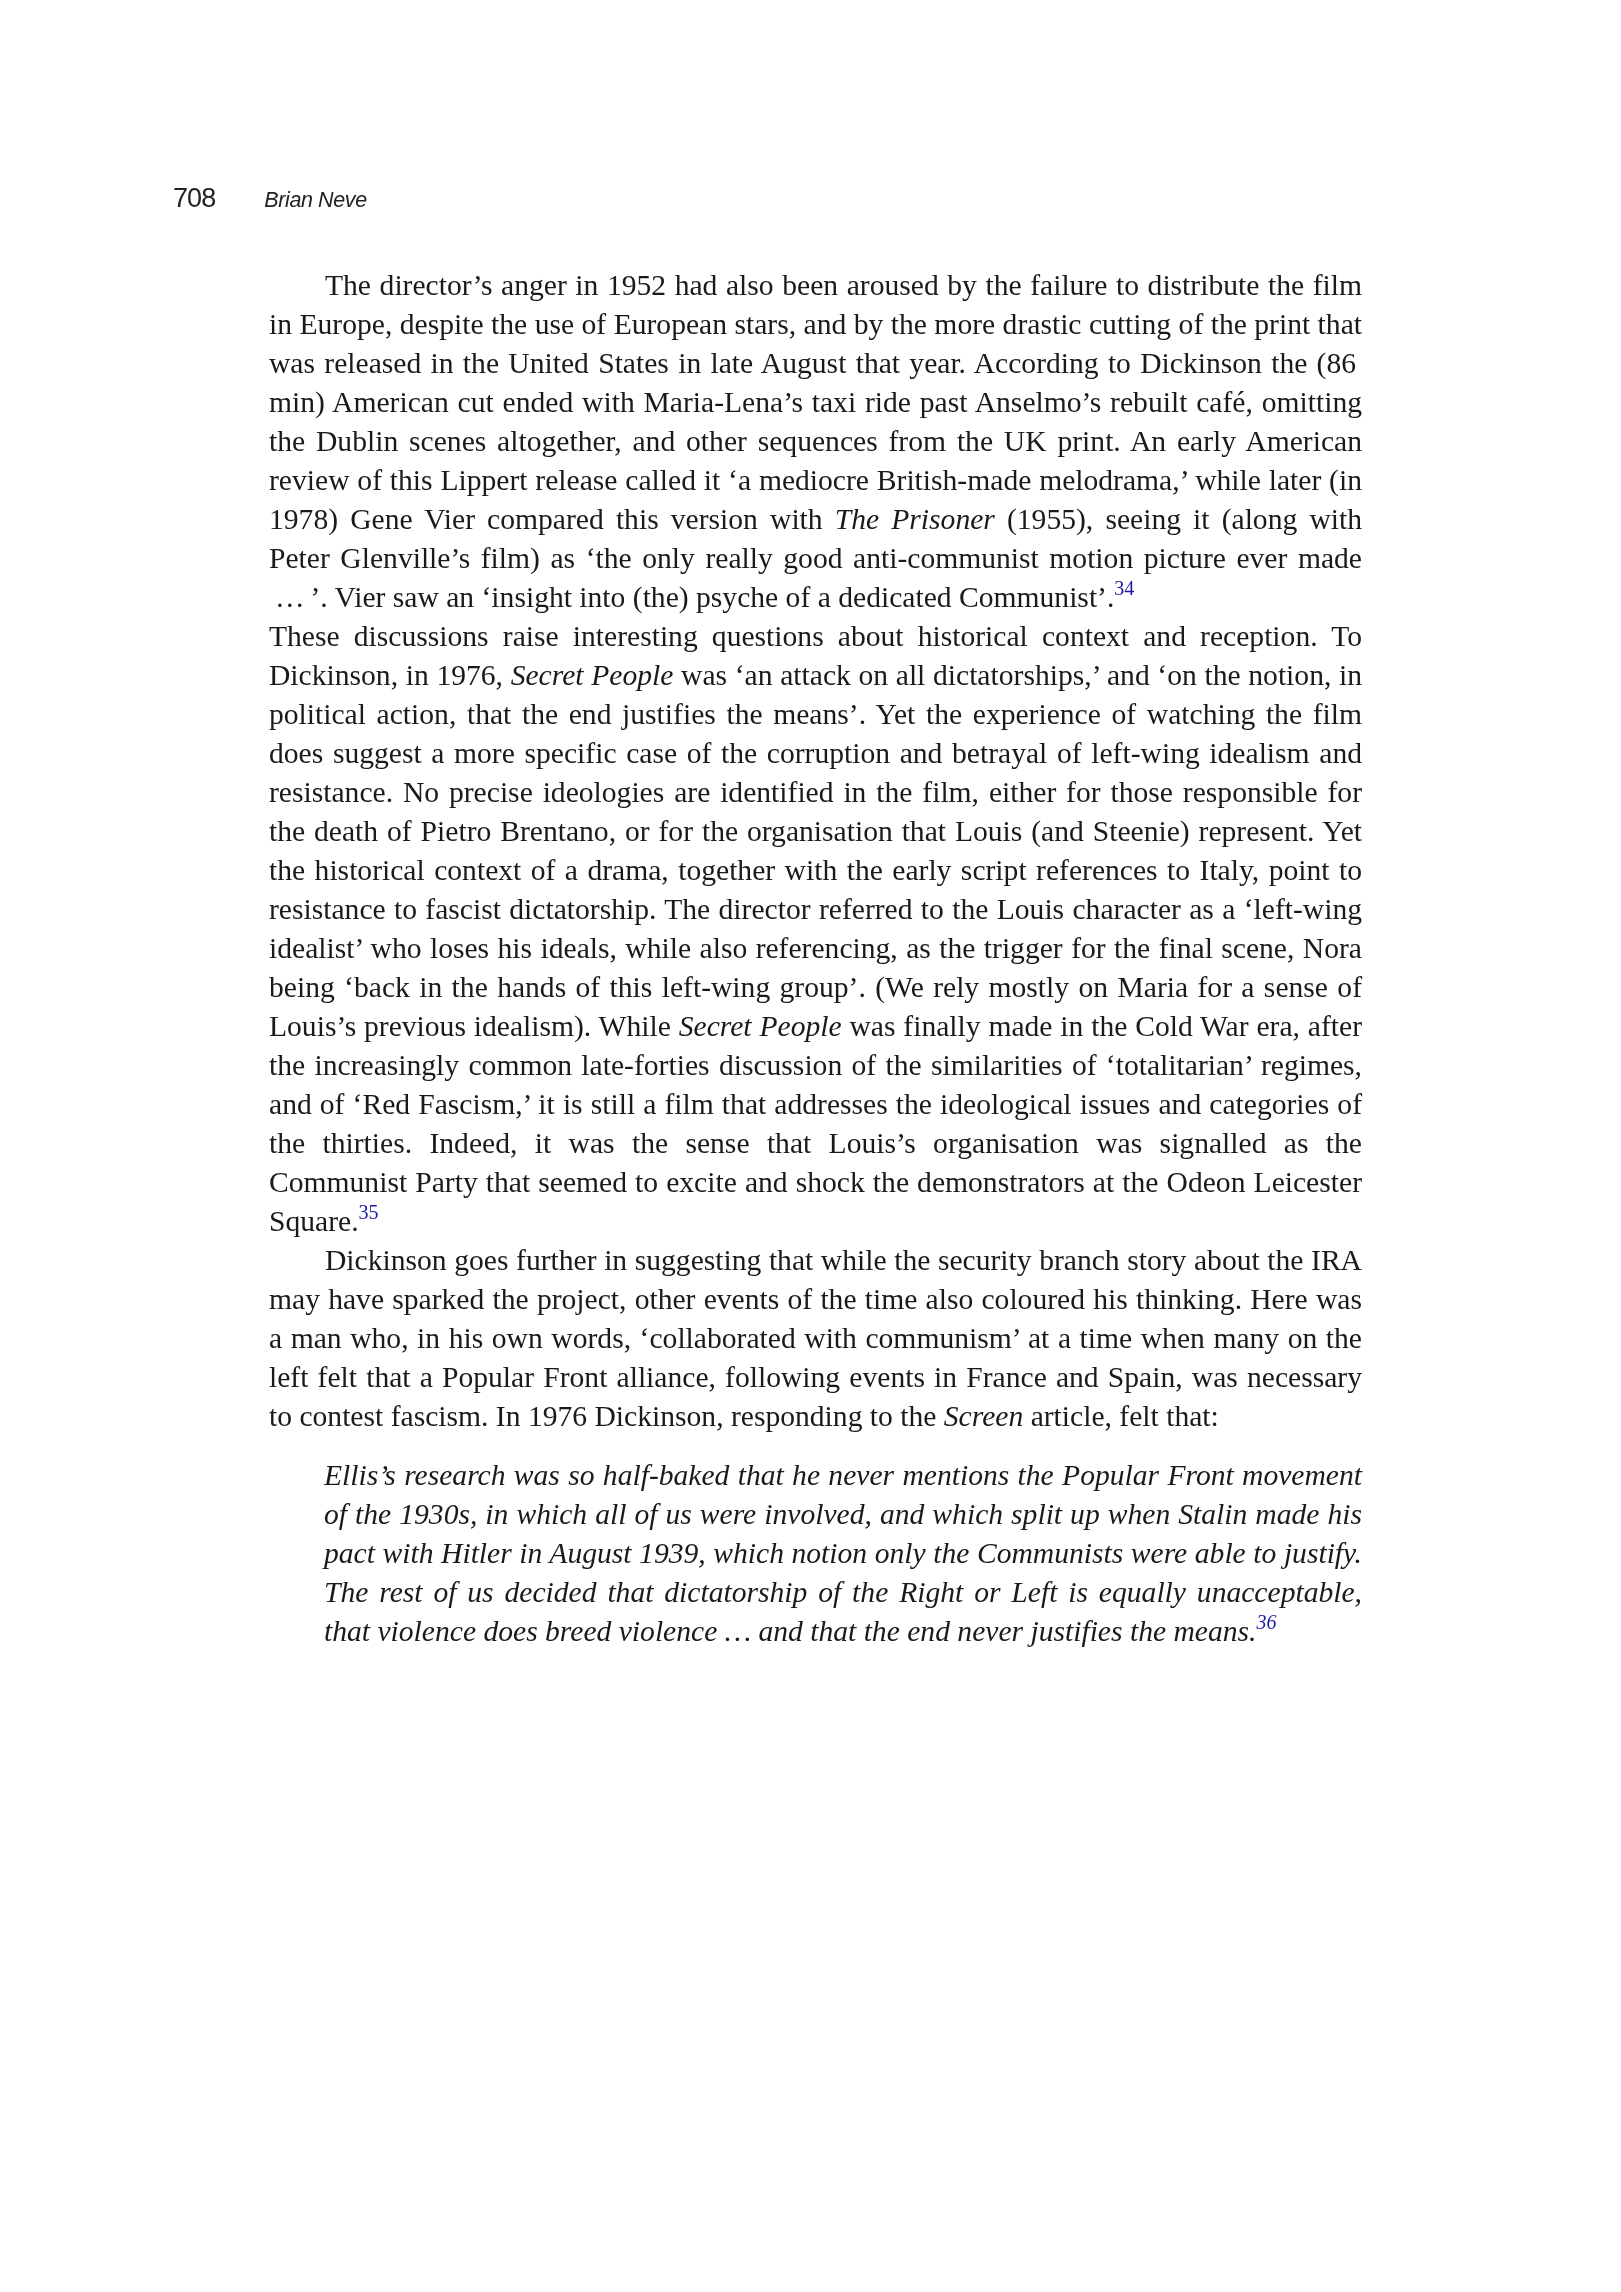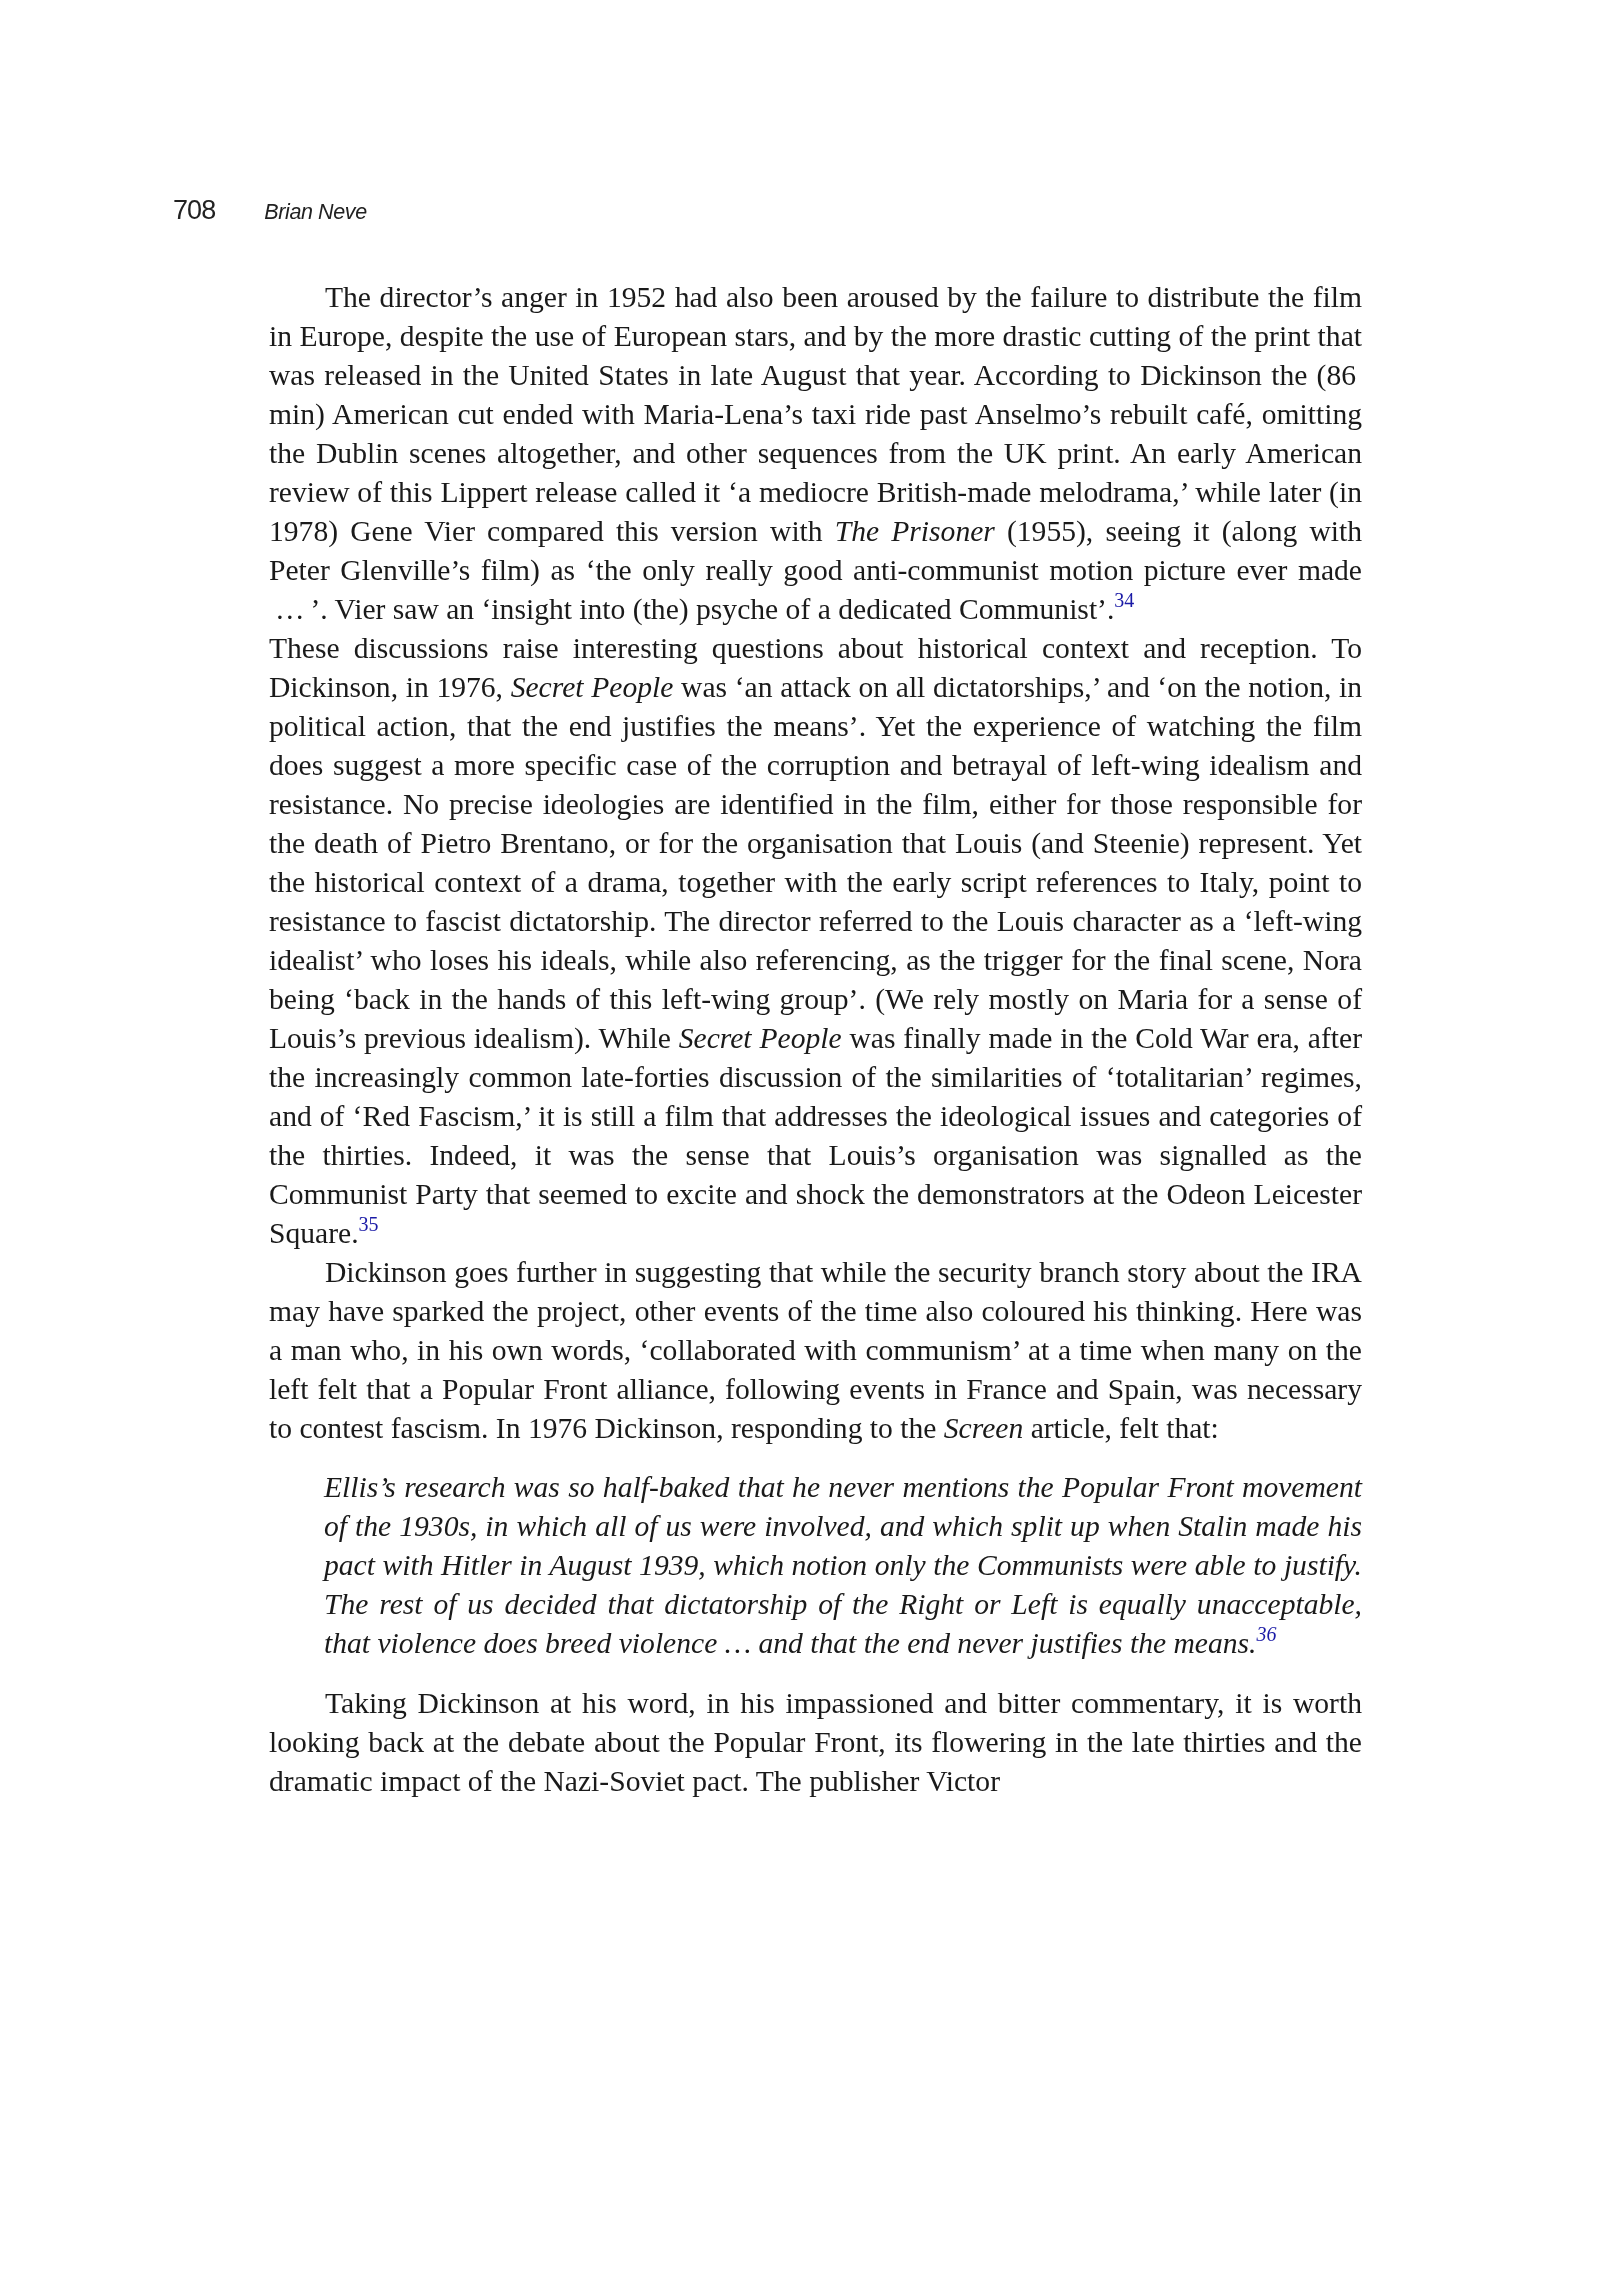--- a/index.html
+++ b/index.html
@@ -1,17 +1,17 @@
 <!DOCTYPE html>
 <html style="font-size:14.3px"><head>
 <meta charset="utf-8">
 <style>
   html, body { margin: 0; padding: 0; background: #ffffff; }
   body { width: 1622px; height: 2293px; position: relative; overflow: hidden; }
-  .page { position: absolute; left: 0; top: 12px; width: 1622px; height: 1770px; background: #fff; }
+  .page { position: absolute; left: 0; top: 0; width: 1622px; height: 1770px; background: #fff; }
   .running-head { position: absolute; left: 173px; top: 183px; height: 36px; font-family: "Liberation Sans", "DejaVu Sans", sans-serif; color: #222; }
   .page-number { font-size: 27px; letter-spacing: -0.9px; display: inline-block; }
   .author { font-size: 21.5px; font-style: italic; margin-left: 45px; display: inline-block; letter-spacing: -0.4px; }
   .body { position: absolute; left: 269px; width: 1093px; top: 266px; font-family: "Liberation Serif", "DejaVu Serif", serif; font-size: 29.6px; line-height: 39px; color: #1a1a1a; }
   p { margin: 0; text-align: justify; }
   .indent { text-indent: 56px; }
   .heading { font-family: "Liberation Serif", "DejaVu Serif", serif; font-weight: bold; font-size: 33px; margin: 56px 0 19.7px 0; line-height: 39px; color: #111; }
   .quote { margin: 19.7px 0 21.5px 55px; text-align: justify; font-style: italic; }
   .after-quote { margin-top: 0; }
   sup.fn { color: #1a1aa6; font-size: 20px; vertical-align: 12.5px; line-height: 0; }
@@ -31,17 +31,16 @@
 
     <p class="indent"><span>The director’s anger in 1952 had also been aroused by the failure to distribute the film in Europe, despite the use of European stars, and by the more drastic cutting of the print that was released in the United States in late August that year. According to Dickinson the (86 min) American cut ended with Maria-Lena’s taxi ride past Anselmo’s rebuilt café, omitting the Dublin scenes altogether, and other sequences from the UK print. An early American review of this Lippert release called it ‘a mediocre British-made melodrama,’ while later (in 1978) Gene Vier compared this version with </span><em>The Prisoner</em><span> (1955), seeing it (along with Peter Glenville’s film) as ‘the only really good anti-communist motion picture ever made  … ’. Vier saw an ‘insight into (the) psyche of a dedicated Communist’.</span><sup class="fn">34</sup></p>
 
 
     <p><span>These discussions raise interesting questions about historical context and reception. To Dickinson, in 1976, </span><em>Secret People</em><span> was ‘an attack on all dictatorships,’ and ‘on the notion, in political action, that the end justifies the means’. Yet the experience of watching the film does suggest a more specific case of the corruption and betrayal of left-wing idealism and resistance. No precise ideologies are identified in the film, either for those responsible for the death of Pietro Brentano, or for the organisation that Louis (and Steenie) represent. Yet the historical context of a drama, together with the early script references to Italy, point to resistance to fascist dictatorship. The director referred to the Louis character as a ‘left-wing idealist’ who loses his ideals, while also referencing, as the trigger for the final scene, Nora being ‘back in the hands of this left-wing group’. (We rely mostly on Maria for a sense of Louis’s previous idealism). While </span><em>Secret People</em><span> was finally made in the Cold War era, after the increasingly common late-forties discussion of the similarities of ‘totalitarian’ regimes, and of ‘Red Fascism,’ it is still a film that addresses the ideological issues and categories of the thirties. Indeed, it was the sense that Louis’s organisation was signalled as the Communist Party that seemed to excite and shock the demonstrators at the Odeon Leicester Square.</span><sup class="fn">35</sup></p>
 
     <p class="indent"><span>Dickinson goes further in suggesting that while the security branch story about the IRA may have sparked the project, other events of the time also coloured his thinking. Here was a man who, in his own words, ‘collaborated with communism’ at a time when many on the left felt that a Popular Front alliance, following events in France and Spain, was necessary to contest fascism. In 1976 Dickinson, responding to the </span><em>Screen</em><span> article, felt that:</span></p>
 
     <p class="quote"><span>Ellis’s research was so half-baked that he never mentions the Popular Front movement of the 1930s, in which all of us were involved, and which split up when Stalin made his pact with Hitler in August 1939, which notion only the Communists were able to justify. The rest of us decided that dictatorship of the Right or Left is equally unacceptable, that violence does breed violence … and that the end never justifies the means.</span><sup class="fn">36</sup></p>
 
-    <p class="indent after-quote"><span>Taking Dickinson at his word, in his impassioned and bitter commentary, it is worth looking back at the debate about the Popular Front, its flowering in the late thirties and the dramatic impact of the Nazi-Soviet pact. The publisher Victor</span></p>
 
   </div>
 </div>
 
 
 </body></html>

